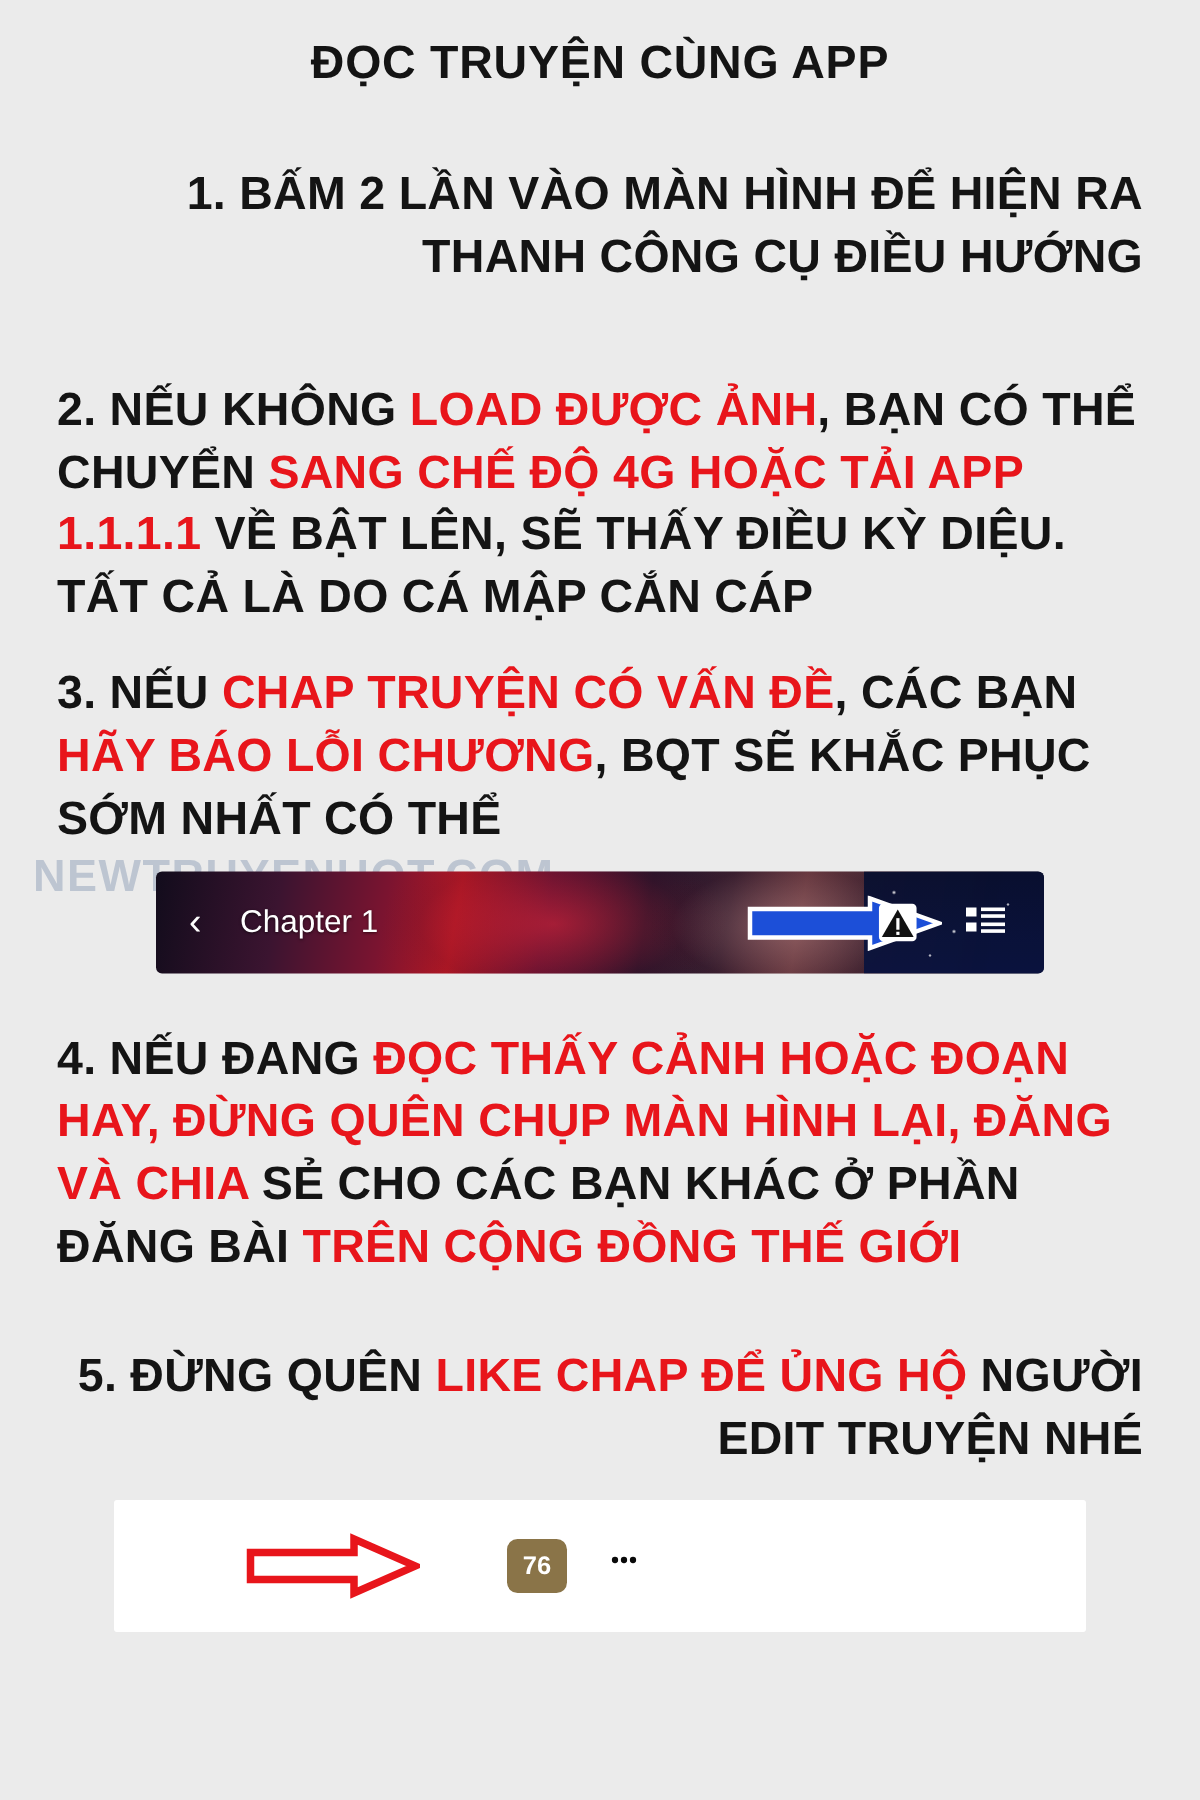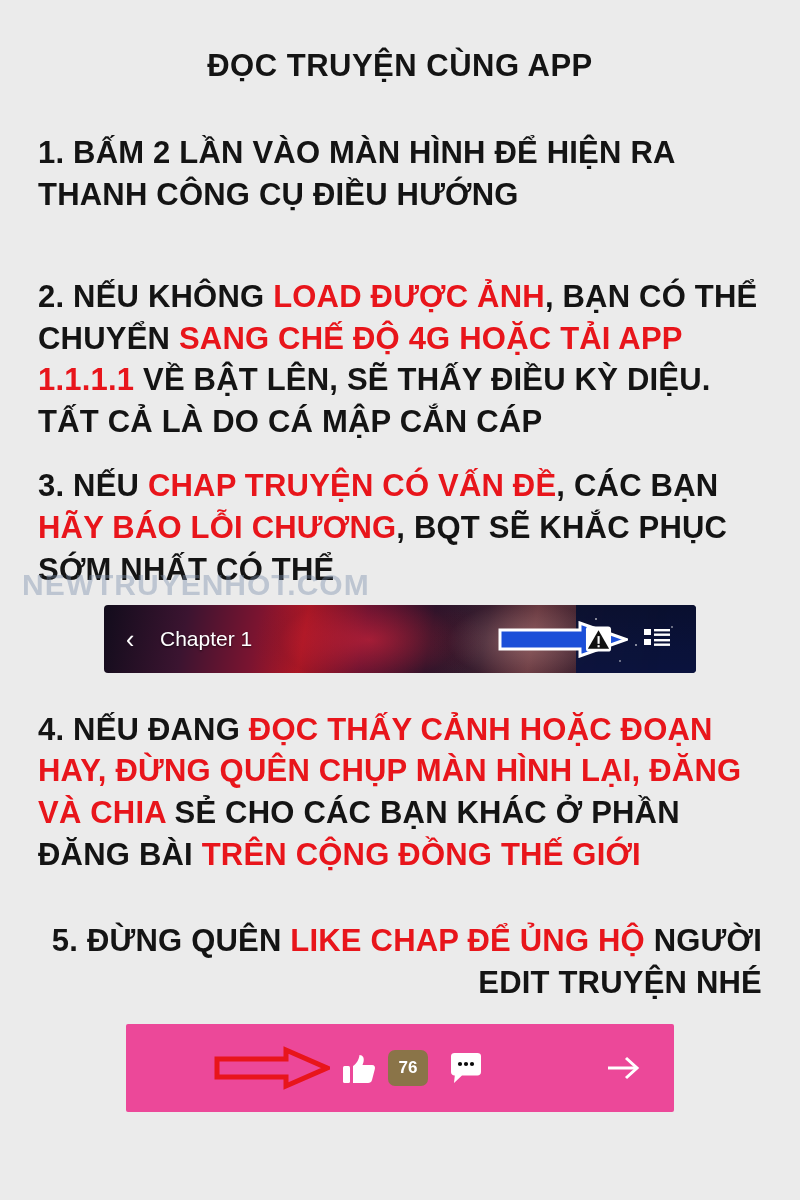--- a/index.html
+++ b/index.html
@@ -20,36 +20,36 @@
     width: 800px;
     height: 1200px;
     box-sizing: border-box;
     padding: 0 38px;
   }
   .title {
     text-align: center;
     font-size: 31px;
     font-weight: bold;
     letter-spacing: 0.5px;
-    padding-top: 48px;
+    padding-top: 24px;
     color: #141414;
     text-transform: uppercase;
   }
   .block {
     font-size: 31px;
     font-weight: bold;
     line-height: 1.35;
     letter-spacing: 0.2px;
     color: #141414;
     text-transform: uppercase;
   }
   .block .hl {
     color: #e8151b;
   }
-  #b1 { margin-top: 48px; }
+  #b1 { margin-top: 48px; text-align: right; }
   #b2 { margin-top: 60px; }
   #b3 { margin-top: 22px; }
   #b4 { margin-top: 36px; }
   #b5 { margin-top: 44px; text-align: right; }
 
   
   .watermark {
     position: absolute;
     left: 22px;
     top: 568px;
@@ -129,23 +129,23 @@
     left: 394px;
     top: 16px;
     width: 130px;
     height: 37px;
   }
 
   
   .bottom-bar {
     position: relative;
     margin: 20px auto 0 auto;
-    width: 548px;
+    width: 648px;
     height: 88px;
-    background: #ec4899;
+    background: #ffffff;
     border-radius: 2px;
   }
   .bb-arrow-red {
     position: absolute;
     left: 88px;
     top: 22px;
     width: 116px;
     height: 44px;
   }
   .bb-like {

